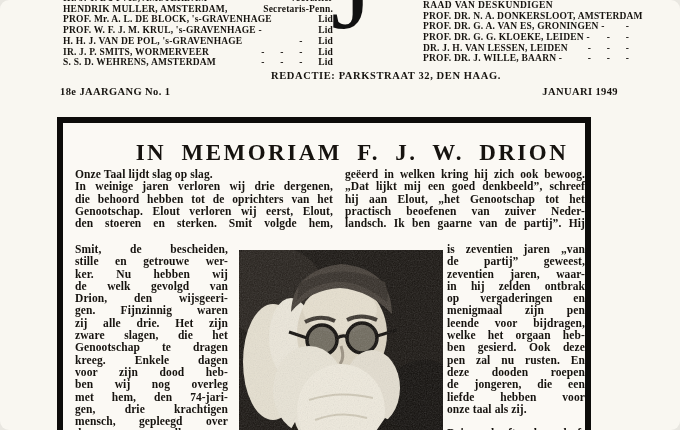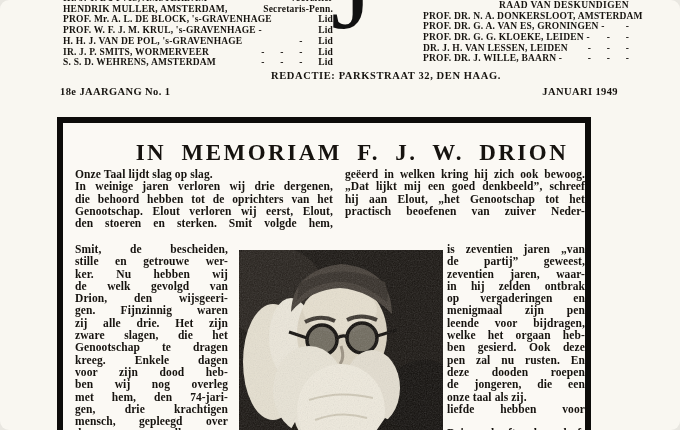--- a/index.html
+++ b/index.html
@@ -8,21 +8,21 @@
         font-family:"Liberation Serif","DejaVu Serif",serif;color:#16130f;border-radius:9px;}
 
   
   .m-list{position:absolute;}
   .m-row{display:flex;justify-content:space-between;align-items:baseline;
          font-weight:700;font-size:9.5px;line-height:10.7px;letter-spacing:0.2px;white-space:nowrap;}
   .m-name{white-space:nowrap;}
   .m-trail{white-space:nowrap;word-spacing:13px;padding-left:6px;}
   .board-list{left:63px;top:-7px;width:270px;}
   .experts-list{left:423px;top:0px;width:206px;}
-  .experts-head{font-weight:700;font-size:9.5px;line-height:10.5px;text-align:right;
+  .experts-head{font-weight:700;font-size:9.5px;line-height:10.5px;text-align:left;
                 letter-spacing:0.4px;white-space:nowrap;}
 
   
   .big-letter{position:absolute;left:331px;top:-62px;font-size:108px;font-weight:400;
               line-height:1;color:#111;font-family:"Liberation Serif",serif;}
 
   
   .redactie{position:absolute;left:96px;top:70px;width:580px;text-align:center;
             font-weight:700;font-size:10.5px;letter-spacing:0.6px;}
   .issue-line{position:absolute;left:60px;top:86px;width:558px;display:flex;
@@ -144,37 +144,38 @@
       <div class="ln">gen, drie krachtigen</div>
       <div class="ln">mensch, gepleegd over</div>
       <div class="ln">de vraag, welk aan-</div>
     </div>
 
     <div class="col right-full">
       <div class="ln">geëerd in welken kring hij zich ook bewoog.</div>
       <div class="ln">„Dat lijkt mij een goed denkbeeld”, schreef</div>
       <div class="ln">hij aan Elout, „het Genootschap tot het</div>
       <div class="ln">practisch beoefenen van zuiver Neder-</div>
+      <div class="ln">landsch. Ik ben gaarne van de partij”. Hij</div>
     </div>
 
     <div class="col right-narrow">
       <div class="ln">is zeventien jaren „van</div>
       <div class="ln">de partij” geweest,</div>
       <div class="ln">zeventien jaren, waar-</div>
       <div class="ln">in hij zelden ontbrak</div>
       <div class="ln">op vergaderingen en</div>
       <div class="ln">menigmaal zijn pen</div>
       <div class="ln">leende voor bijdragen,</div>
       <div class="ln">welke het orgaan heb-</div>
       <div class="ln">ben gesierd. Ook deze</div>
       <div class="ln">pen zal nu rusten. En</div>
       <div class="ln">deze dooden roepen</div>
       <div class="ln">de jongeren, die een</div>
+      <div class="ln">liefde hebben voor</div>
       <div class="ln no-just">onze taal als zij.</div>
-      <div class="ln">liefde hebben voor</div>
       <div class="ln next-para">Drion heeft den leef-</div>
     </div>
 
     <div class="photo">
       <svg width="204" height="200" viewBox="0 0 204 200" xmlns="http://www.w3.org/2000/svg">
         <defs>
           <filter id="grain" x="0" y="0" width="100%" height="100%">
             <feTurbulence type="fractalNoise" baseFrequency="0.85" numOctaves="2" stitchTiles="stitch"></feTurbulence>
             <feColorMatrix type="saturate" values="0"></feColorMatrix>
             <feComponentTransfer>

